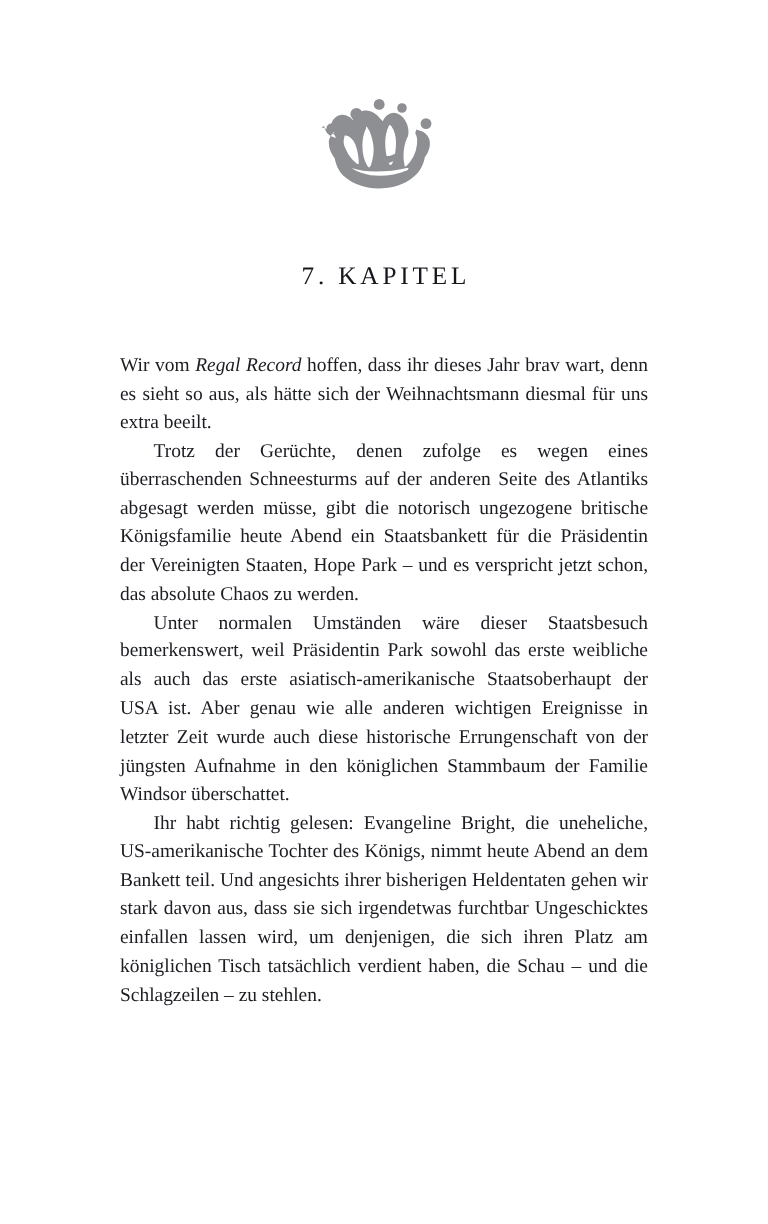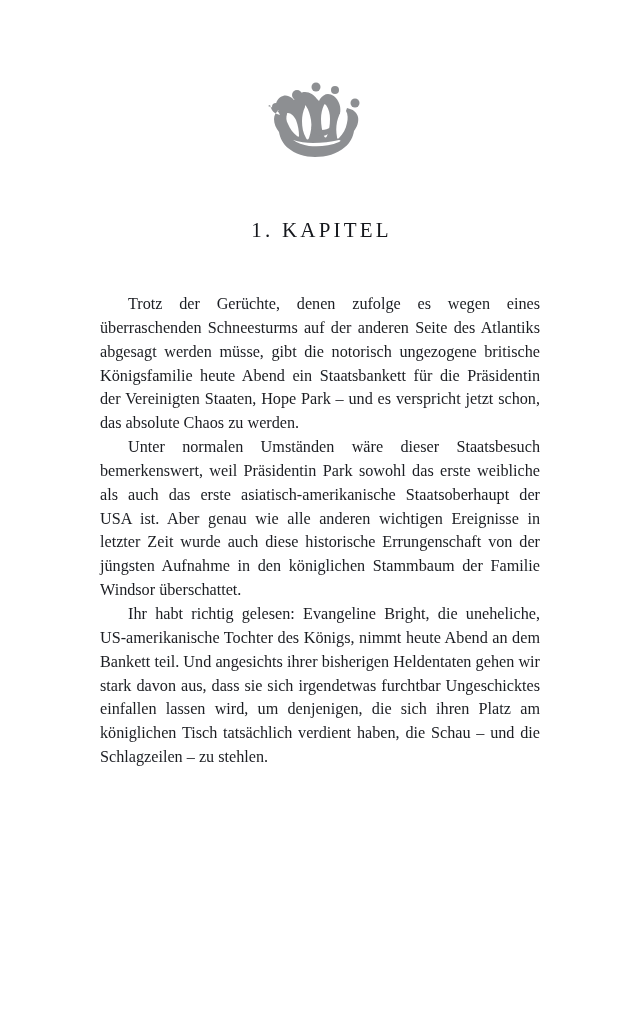--- a/index.html
+++ b/index.html
@@ -114,22 +114,23 @@
         <circle cx="30" cy="21" r="5"></circle>
         <circle cx="49" cy="13" r="4.5"></circle>
         <circle cx="68" cy="16" r="4"></circle>
         <circle cx="88" cy="29" r="4.5"></circle>
         <circle cx="9" cy="33" r="4"></circle>
         <path d="M45 55c2 4 6 7 10 7s9-3 11-7c1-2 0-3-2-2-3 2-6 3-9 3s-6-1-8-3c-2-1-3 0-2 2z"></path>
       </g>
     </svg>
   </div>
 
-  <h1 class="chapter-heading">1. KAPITEL</h1>
+  <h1 class="chapter-heading">7. KAPITEL</h1>
 
   <div class="text-column">
+    <p style="color: rgb(27, 29, 34);"><span>Wir vom </span><em>Regal Record</em><span> hoffen, dass ihr dieses Jahr brav wart, denn es sieht so aus, als hätte sich der Weihnachtsmann diesmal für uns extra beeilt.</span></p>
     <p class="indented" style="color: rgb(27, 29, 34);"><span>Trotz der Gerüchte, denen zufolge es wegen eines überraschenden Schneesturms auf der anderen Seite des Atlantiks abgesagt werden müsse, gibt die notorisch ungezogene britische Königsfamilie heute Abend ein Staatsbankett für die Präsidentin der Vereinigten Staaten, Hope Park – und es verspricht jetzt schon, das absolute Chaos zu werden.</span></p>
     <p class="indented" style="color: rgb(27, 29, 34);"><span>Unter normalen Umständen wäre dieser Staatsbesuch bemerkenswert, weil Präsidentin Park sowohl das erste weibliche als auch das erste asiatisch-amerikanische Staatsoberhaupt der USA ist. Aber genau wie alle anderen wichtigen Ereignisse in letzter Zeit wurde auch diese historische Errungenschaft von der jüngsten Aufnahme in den königlichen Stammbaum der Familie Windsor überschattet.</span></p>
     <p class="indented" style="color: rgb(27, 29, 34);"><span>Ihr habt richtig gelesen: Evangeline Bright, die uneheliche, US-amerikanische Tochter des Königs, nimmt heute Abend an dem Bankett teil. Und angesichts ihrer bisherigen Heldentaten gehen wir stark davon aus, dass sie sich irgendetwas furchtbar Ungeschicktes einfallen lassen wird, um denjenigen, die sich ihren Platz am königlichen Tisch tatsächlich verdient haben, die Schau – und die Schlagzeilen – zu stehlen.</span></p>
   </div>
 
 
 </div>
 
 </body></html>

